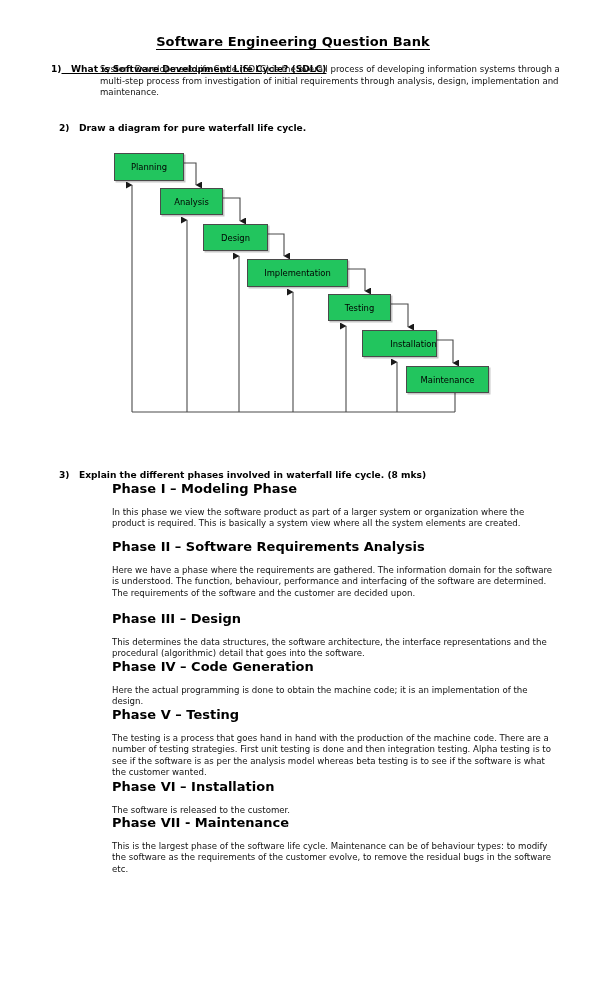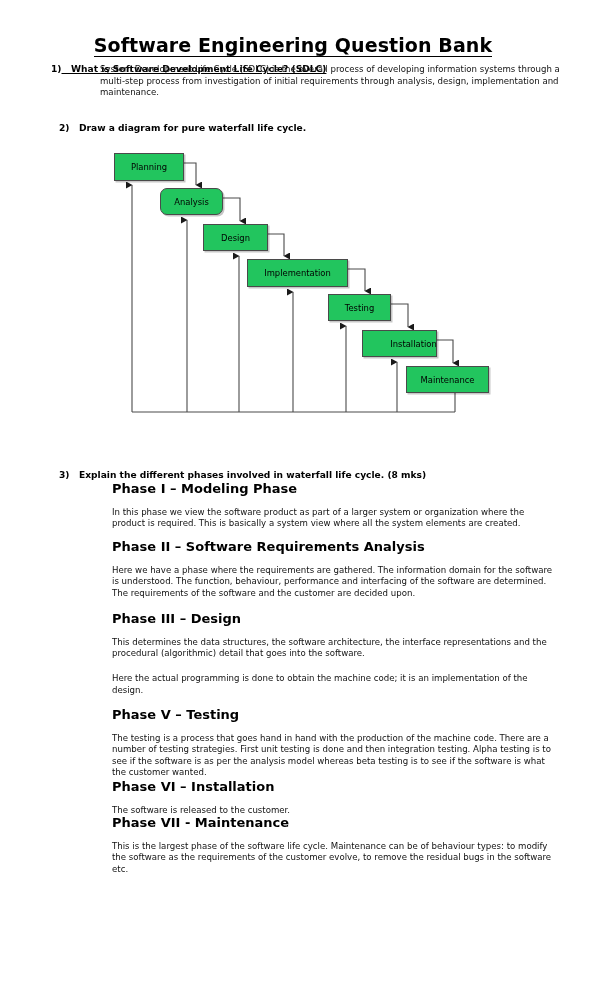--- a/index.html
+++ b/index.html
@@ -21,21 +21,21 @@
     height: 994px;
   }
 
   
   .doc-title {
     position: absolute;
     left: 0;
     top: 34px;
     width: 586px;
     text-align: center;
-    font-size: 19px;
+    font-size: 13px;
     font-weight: bold;
     letter-spacing: 0.1px;
   }
   .doc-title span {
     border-bottom: 1.6px solid #000;
     padding-bottom: 0px;
   }
 
   
   .q-block {
@@ -160,21 +160,21 @@
       <path d="M397,412 L397,362" marker-end="url(#arrUp)"></path>
       <path d="M455,393 L455,412"></path>
       <path d="M132,412 L455,412"></path>
     </g>
   </svg>
 
   <div>
     <div class="wf-box" style="left:114px; top:153px; width:70px;  height:28px;">
         <span>Planning</span>
       </div>
-    <div class="wf-box" style="left:160px; top:188px; width:63px;  height:27px;border-radius:7px;">
+    <div class="wf-box" style="left:160px; top:188px; width:63px;  height:27px;">
         <span>Analysis</span>
       </div>
     <div class="wf-box" style="left:203px; top:224px; width:65px;  height:27px;">
         <span>Design</span>
       </div>
     <div class="wf-box" style="left:247px; top:259px; width:101px; height:28px;">
         <span>Implementation</span>
       </div>
     <div class="wf-box" style="left:328px; top:294px; width:63px;  height:27px;">
         <span>Testing</span>
@@ -204,20 +204,21 @@
     <p class="phase-head">Phase II – Software Requirements Analysis</p>
     <p class="phase-text">Here we have a phase where the requirements are gathered. The information domain for the software is understood. The function, behaviour, performance and interfacing of the software are determined. The requirements of the software and the customer are decided upon.</p>
   </div>
 
   <div class="phase" style="top:613px;">
     <p class="phase-head">Phase III – Design</p>
     <p class="phase-text">This determines the data structures, the software architecture, the interface representations and the procedural (algorithmic) detail that goes into the software.</p>
   </div>
 
   <div class="phase" style="top:661px;">
+    <p class="phase-head">Phase IV – Code Generation</p>
     <p class="phase-text">Here the actual programming is done to obtain the machine code; it is an implementation of the design.</p>
   </div>
 
   <div class="phase" style="top:709px;">
     <p class="phase-head">Phase V – Testing</p>
     <p class="phase-text">The testing is a process that goes hand in hand with the production of the machine code. There are a number of testing strategies. First unit testing is done and then integration testing. Alpha testing is to see if the software is as per the analysis model whereas beta testing is to see if the software is what the customer wanted.</p>
   </div>
 
   <div class="phase" style="top:781px;">
     <p class="phase-head">Phase VI – Installation</p>

